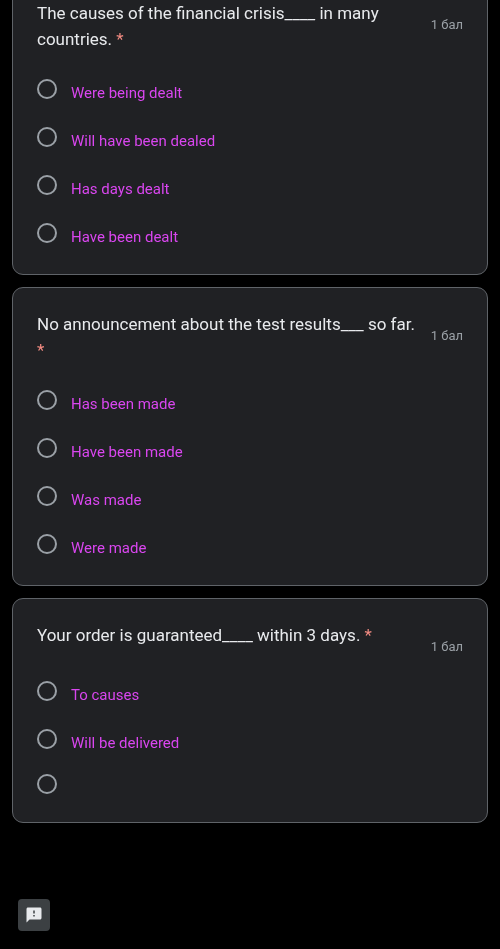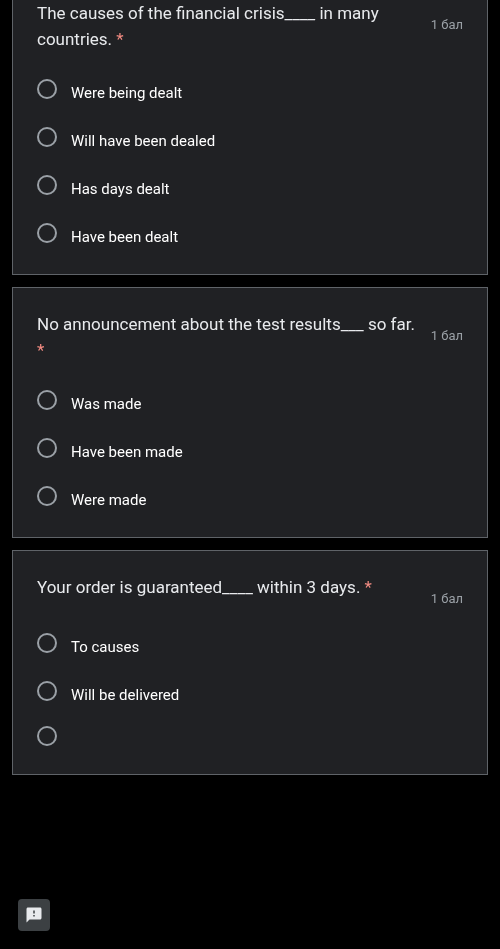--- a/index.html
+++ b/index.html
@@ -14,21 +14,21 @@
       height: 949px;
       overflow: hidden;
       position: relative;
     }
     .container {
       padding: 0 12px;
     }
     .card {
       background-color: #202124;
       border: 1px solid #5f6368;
-      border-radius: 0;
+      border-radius: 11px;
       padding: 24px 24px 28px 24px;
       margin-bottom: 12px;
     }
     .card:first-child {
       border-top-left-radius: 0;
       border-top-right-radius: 0;
       margin-top: -4px;
       padding-top: 4px;
     }
     .question-row {
@@ -65,21 +65,21 @@
       cursor: pointer;
     }
     .radio {
       width: 20px;
       height: 20px;
       border: 2px solid #9aa0a6;
       border-radius: 50%;
       flex-shrink: 0;
     }
     .option-label {
-      color: #ffffff;
+      color: #d946ef;
       font-size: 15px;
       margin-top: 8px;
     }
     .feedback-badge {
       position: fixed;
       bottom: 18px;
       left: 18px;
       width: 32px;
       height: 32px;
       background-color: #3c4043;
@@ -132,25 +132,29 @@
     <div class="question-row">
       <div class="question-text">
         <span>No announcement about the test results___ so far.</span>
         <span class="required">*</span>
       </div>
       <div class="points">1 бал</div>
     </div>
     <div class="options">
       <div class="option">
         <div class="radio"></div>
-        <span class="option-label">Was made</span>
+        <span class="option-label">Has been made</span>
       </div>
       <div class="option">
         <div class="radio"></div>
         <span class="option-label">Have been made</span>
+      </div>
+      <div class="option">
+        <div class="radio"></div>
+        <span class="option-label">Was made</span>
       </div>
       <div class="option">
         <div class="radio"></div>
         <span class="option-label">Were made</span>
       </div>
     </div>
   </div>
 
   <div class="card">
     <div class="question-row">

